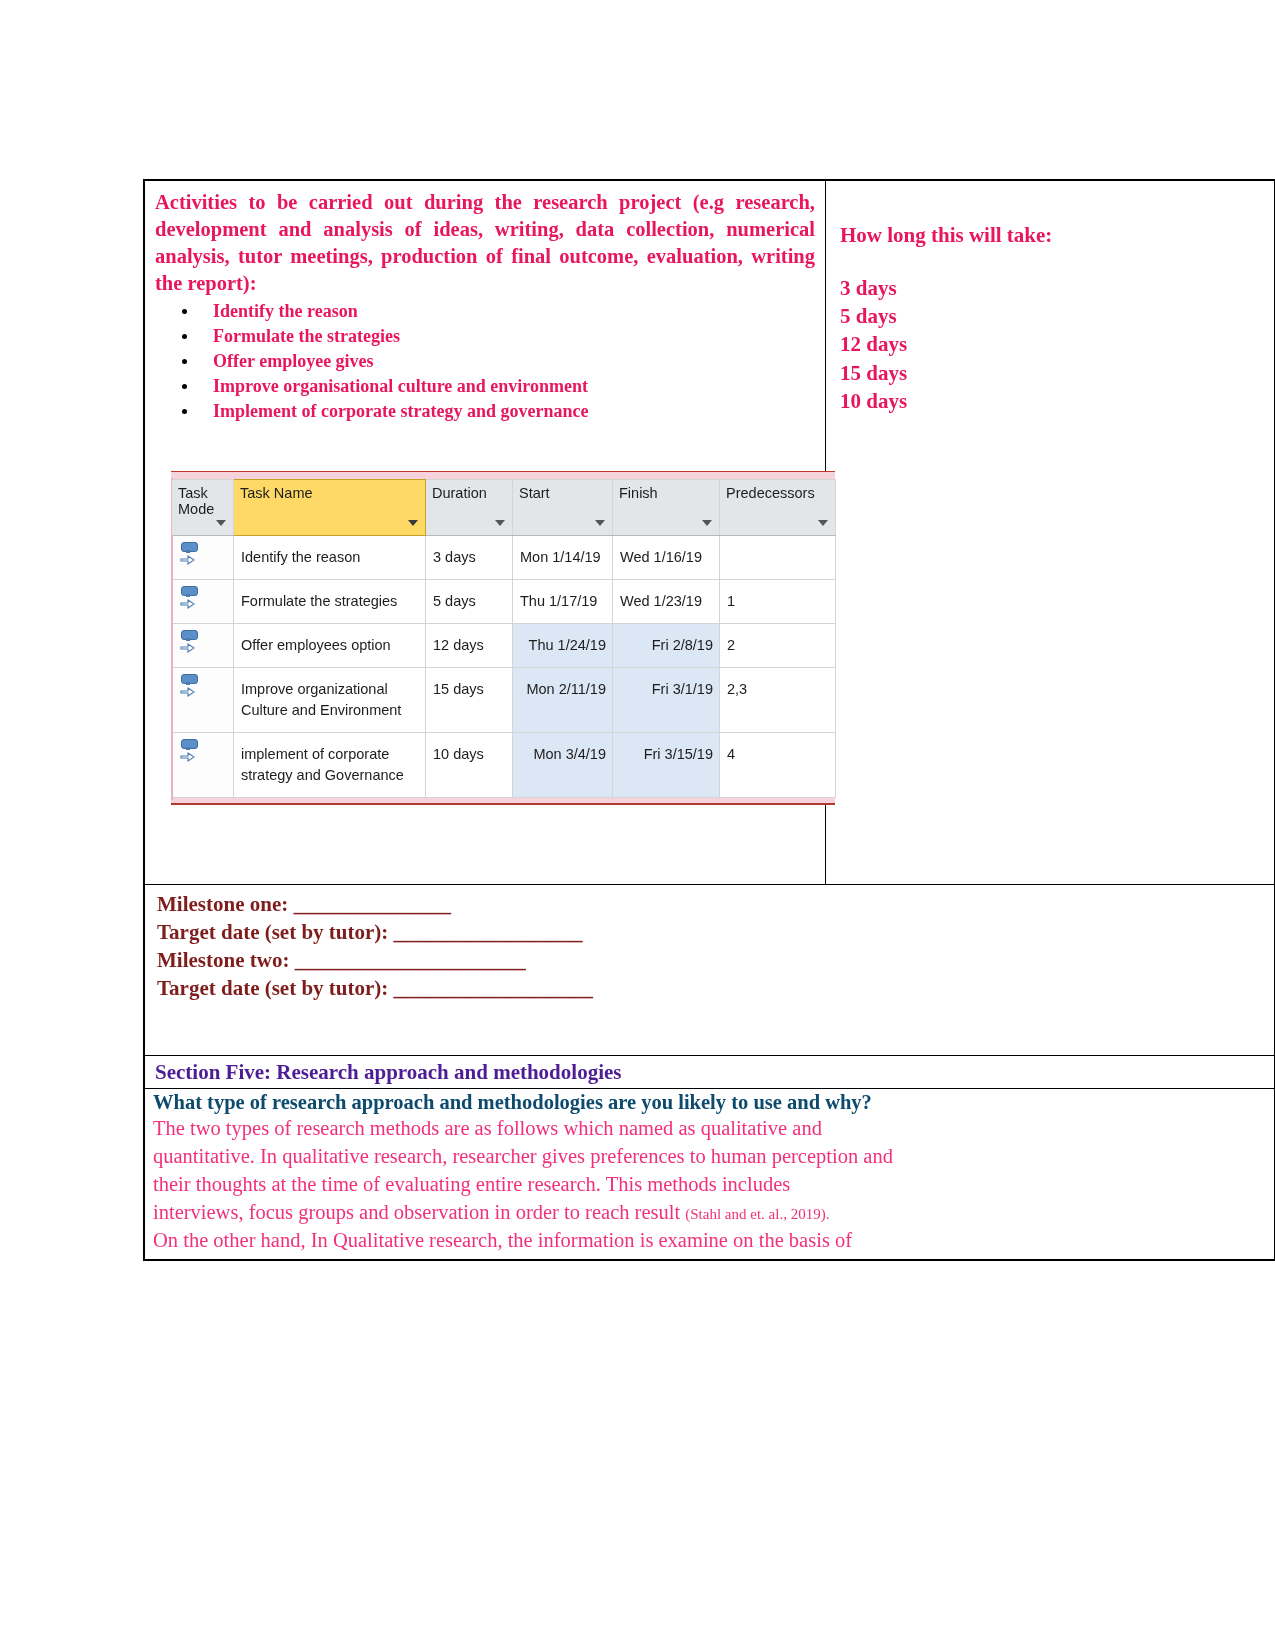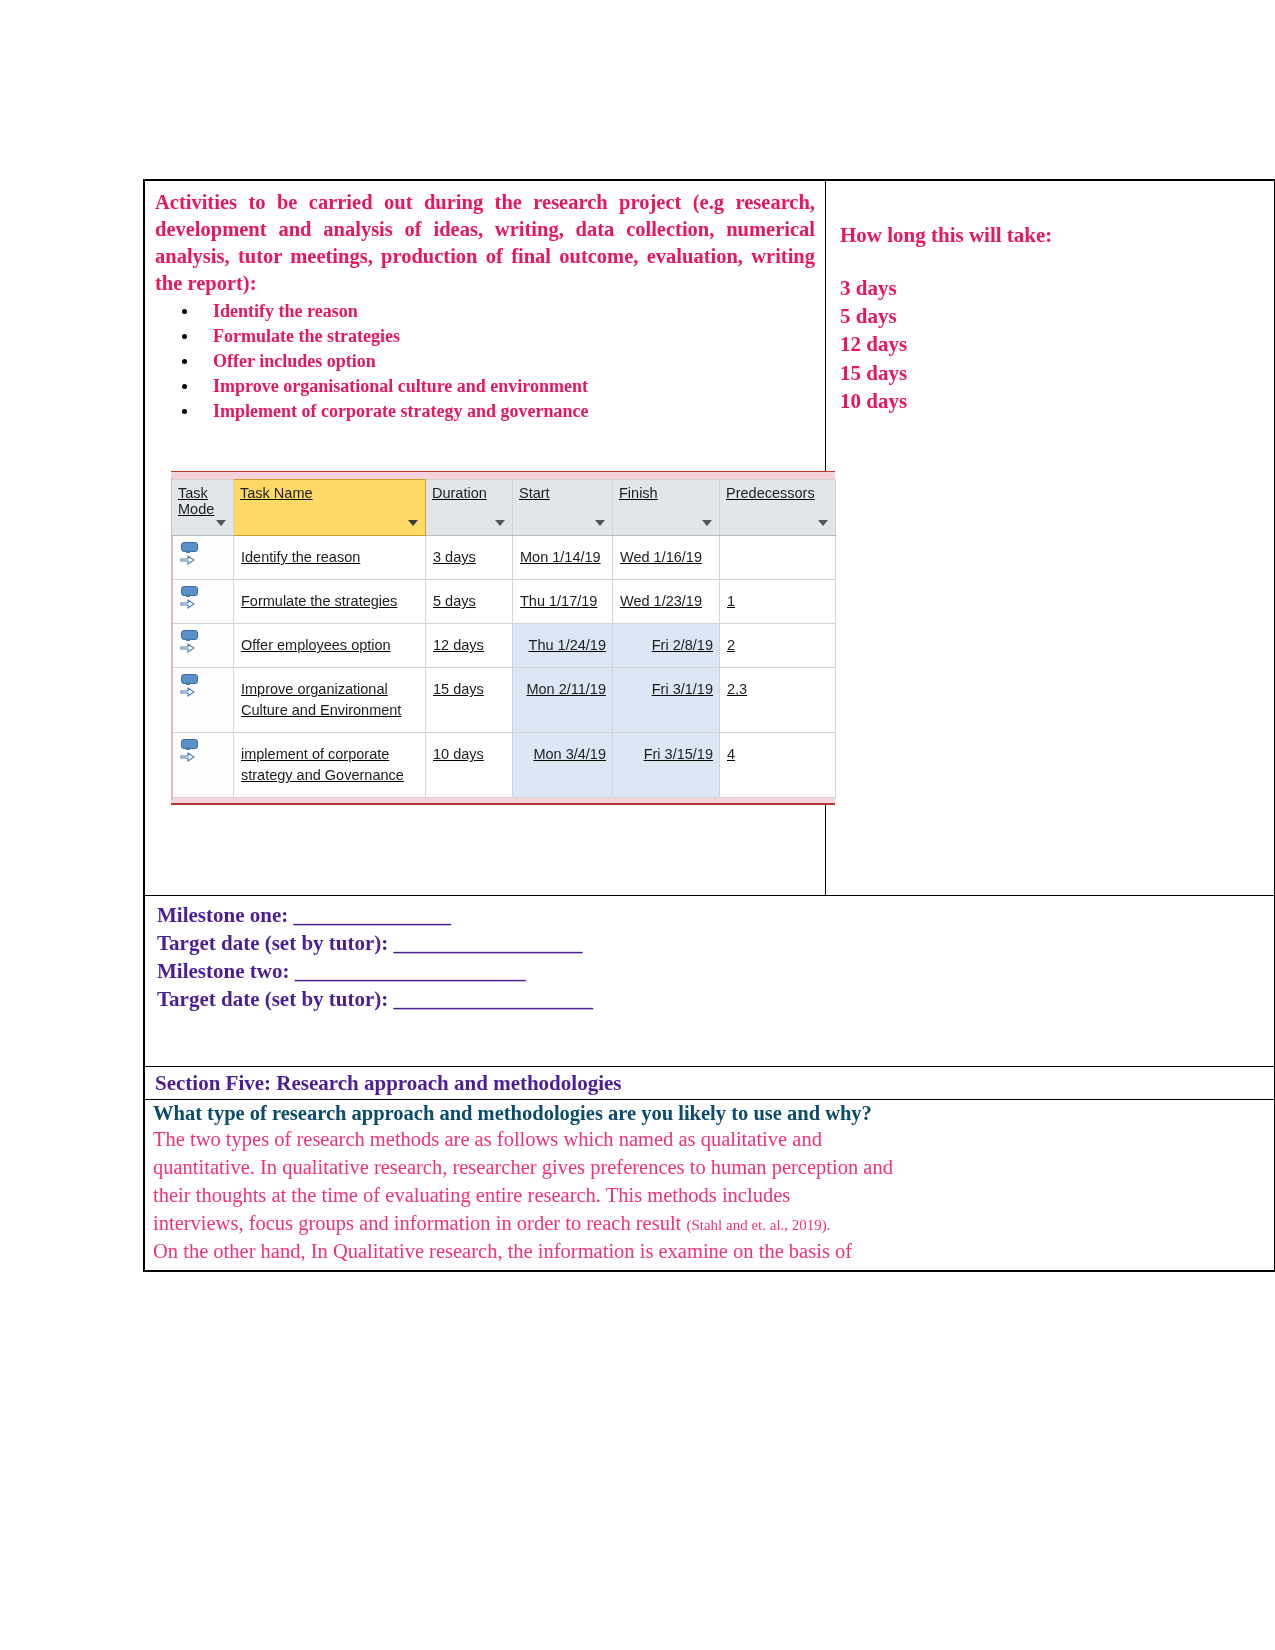--- a/index.html
+++ b/index.html
@@ -30,34 +30,34 @@
   .cellpad{padding:8px 10px 4px 10px;}
 
   ul.acts{margin:2px 0 0 0;padding-left:44px;list-style:disc;}
   ul.acts li{color:#000;font-size:17px;line-height:1.38;margin:0;}
   ul.acts li span{color:#e8175d;font-weight:bold;font-size:18px;padding-left:14px;display:inline-block;}
 
   .howlong{font-weight:bold;font-size:21px;color:#e8175d;padding:42px 0 0 14px;line-height:1.2;}
   .days{font-weight:bold;font-size:21px;color:#e8175d;padding:26px 0 0 14px;line-height:1.34;}
 
   
-  .ms{font-weight:bold;font-size:21px;color:#4c1d95;line-height:1.33;padding:6px 0 0 12px;}
+  .ms{font-weight:bold;font-size:21px;color:#7f1d1d;line-height:1.33;padding:6px 0 0 12px;}
 
   .sec5{font-weight:bold;font-size:21px;color:#4c1d95;padding:4px 0 3px 10px;}
 
   .qhead{font-weight:bold;font-size:20.5px;color:#0c4a6e;padding:2px 0 0 8px;white-space:nowrap;}
   .body-para{
     color:#f2307a;font-size:20.5px;line-height:1.37;
     text-align:justify;padding:0 0 4px 8px;
     width:1160px;   
   }
   .cite{font-size:15px;}
 
   
-  .mspwrap{margin:48px 0 14px 16px;width:664px;background:#000000;position:relative;text-decoration:underline;}
+  .mspwrap{margin:48px 0 3px 16px;width:664px;background:#000000;position:relative;}
   .msp-topbar{height:7px;background:#f6d2da;border-top:1.5px solid #c0392b;}
   table.msp{border-collapse:collapse;width:664px;table-layout:fixed;
             font-family:"Liberation Sans", sans-serif;font-size:14.5px;color:#1d1d1d;}
   table.msp td,table.msp th{border:1px solid #d4d4d4;padding:0;vertical-align:top;}
   table.msp thead th{
     background:#e3e6e9;font-weight:normal;text-align:left;
     padding:5px 6px 4px 6px;height:46px;vertical-align:top;position:relative;
     border-bottom:1px solid #b8b8b8;
   }
   table.msp thead th.taskname{background:#ffd966;border:1px solid #c8a227;}
@@ -88,21 +88,21 @@
         <col style="width:449px">
       </colgroup>
     <tbody>
         <tr>
       <td>
         <div class="cellpad">
           <div class="hdr">Activities to be carried out during the research project (e.g research, development and analysis of ideas, writing, data collection, numerical analysis, tutor meetings, production of final outcome, evaluation, writing the report):</div>
           <ul class="acts">
             <li><span>Identify the reason</span></li>
             <li><span>Formulate the strategies</span></li>
-            <li><span>Offer includes option</span></li>
+            <li><span>Offer employee gives</span></li>
             <li><span>Improve organisational culture and environment</span></li>
             <li><span>Implement of corporate strategy and governance</span></li>
           </ul>
 
           <div class="mspwrap">
             <div class="msp-topbar"></div>
             <div class="msp-leftline"></div>
             <table class="msp">
               <colgroup>
                 <col style="width:62px">
@@ -260,21 +260,21 @@
     </tr>
 
     <tr>
       <td colspan="2" style="overflow:hidden;">
         <div class="qhead">What type of research approach and methodologies are you likely to use and why?</div>
         <div class="body-para">
           <div>The two types of research methods are as follows which named as qualitative and</div>
           <div>quantitative. In qualitative research, researcher gives preferences to human perception and</div>
           <div>their thoughts at the time of evaluating entire research. This methods includes</div>
           <div style="white-space:nowrap;">
-            <span>interviews, focus groups and information in order to reach result </span><span class="cite">(Stahl and et. al.,  2019).</span>
+            <span>interviews, focus groups and observation in order to reach result </span><span class="cite">(Stahl and et. al.,  2019).</span>
           </div>
           <div>On the other hand, In Qualitative research, the information is examine on the basis of</div>
         </div>
       </td>
     </tr>
   </tbody>
     </table>
 </div>
 
 </body></html>

